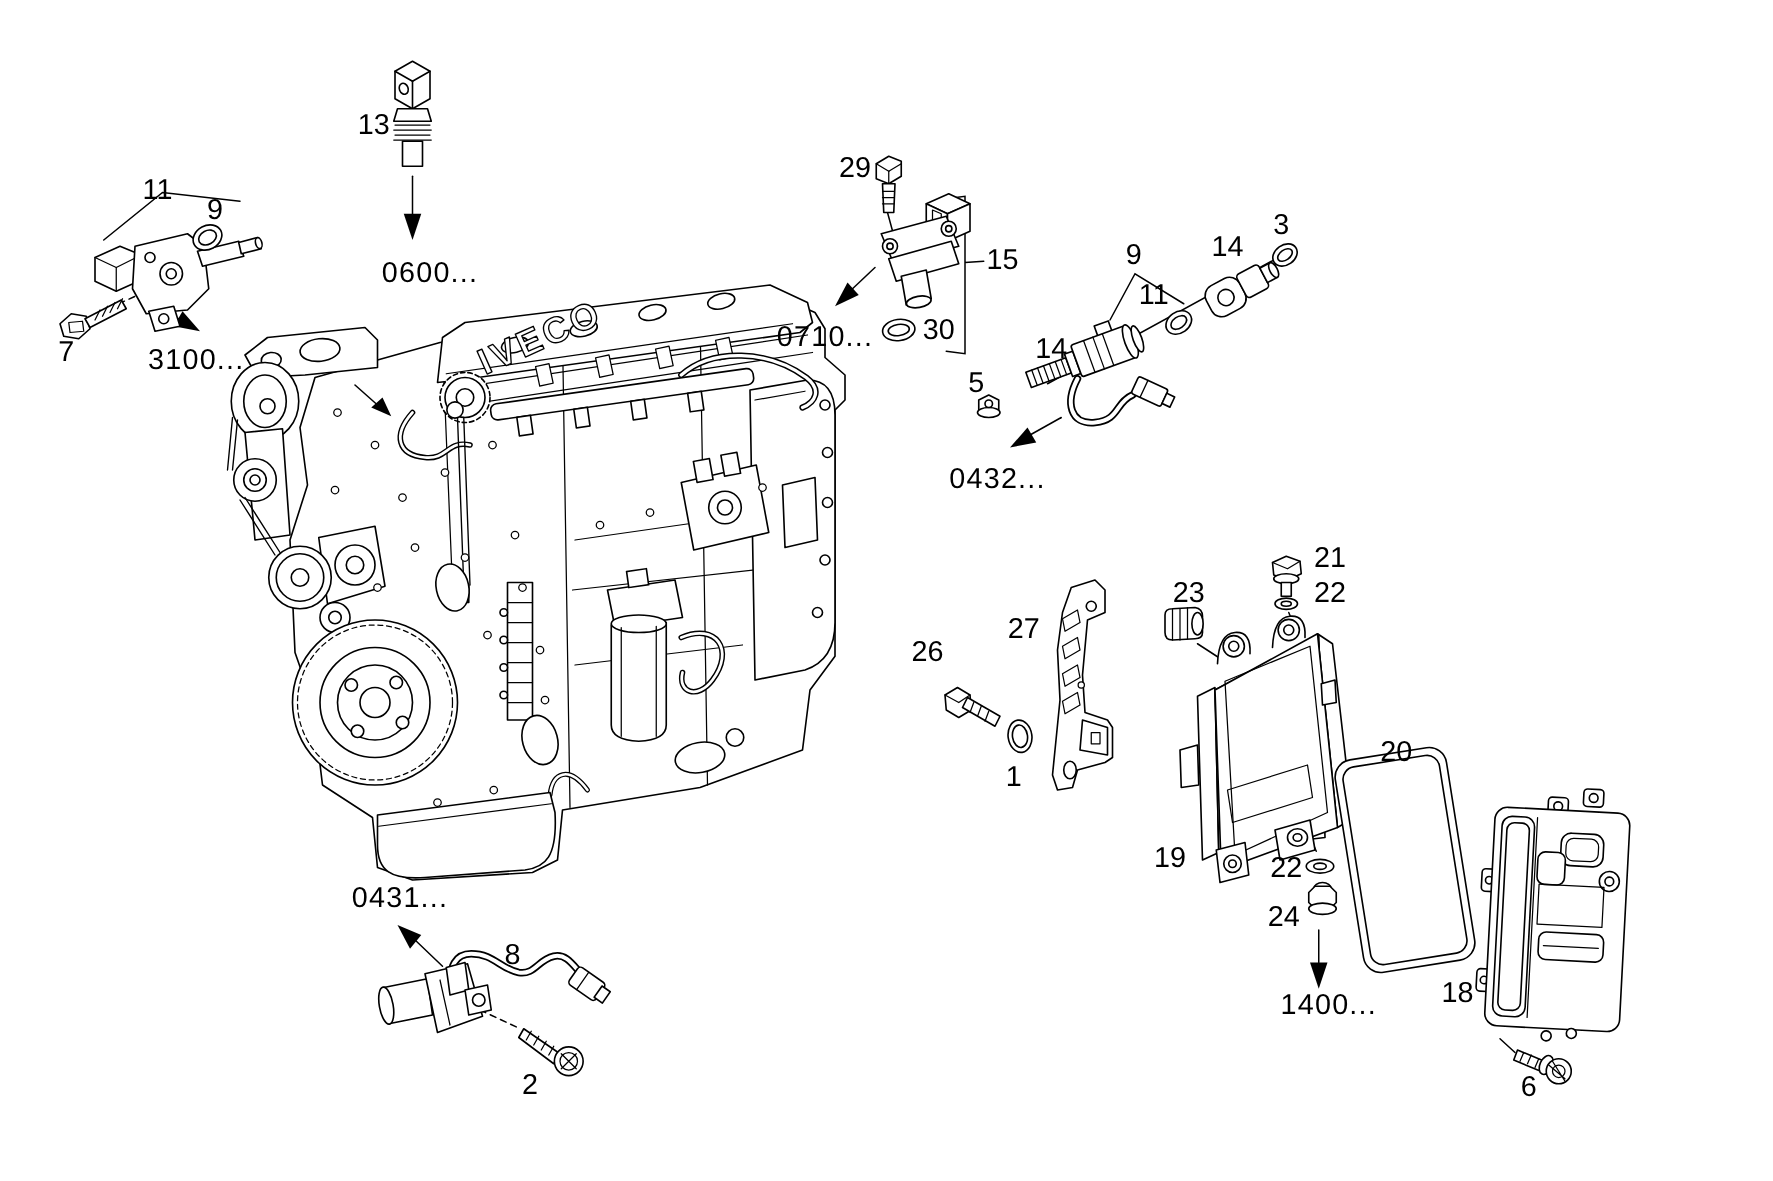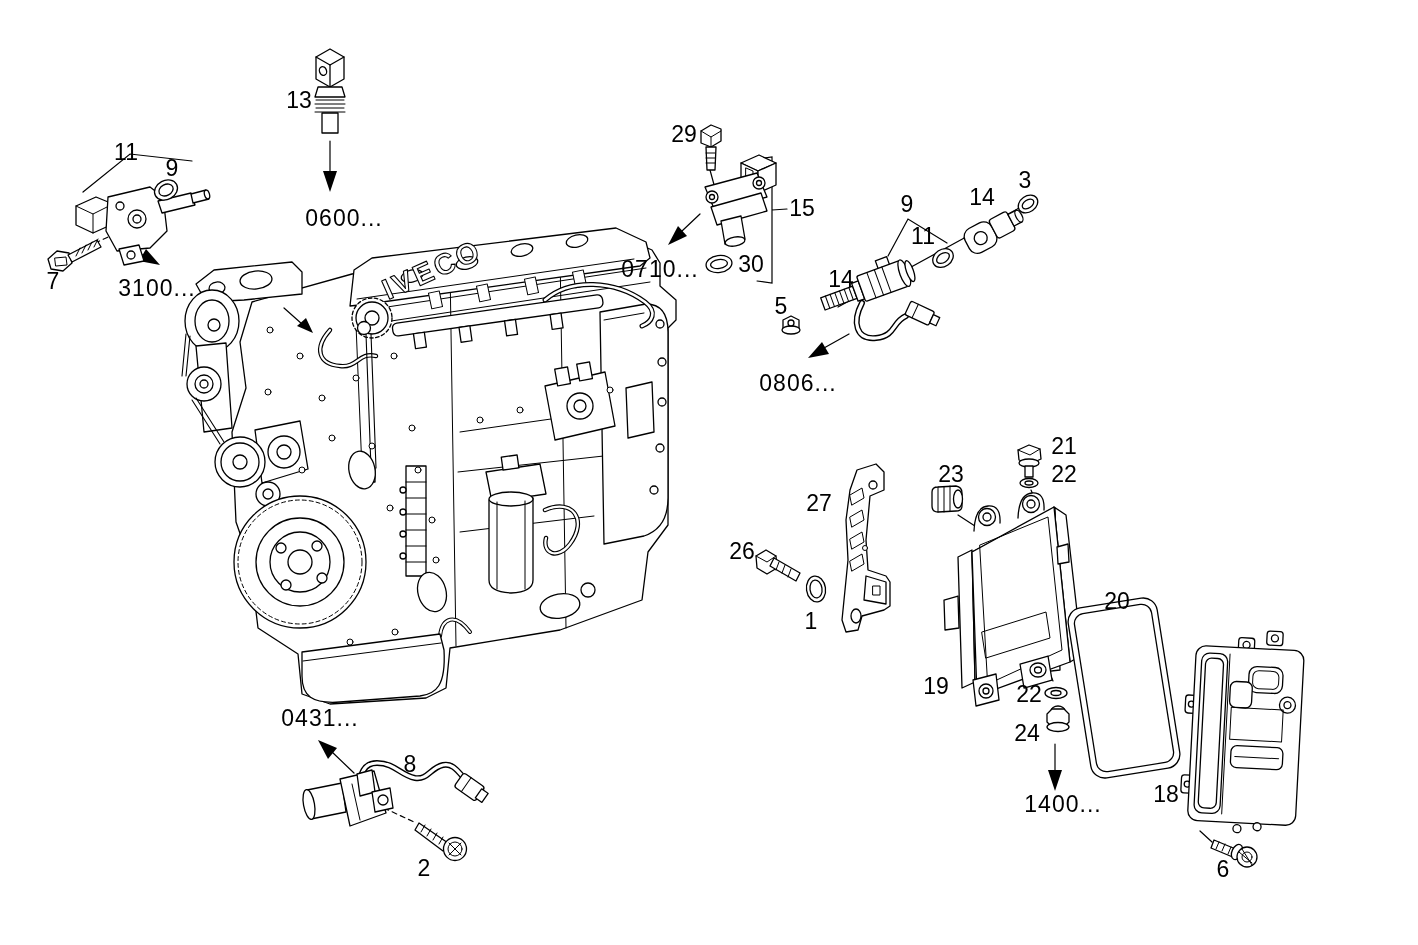--- a/index.html
+++ b/index.html
@@ -444,26 +444,26 @@
   <div class="callout" style="left:684px;top:134px">29</div>
   <div class="callout" style="left:802px;top:208px">15</div>
   <div class="refcode" style="left:660px;top:269px">0710...</div>
   <div class="callout" style="left:751px;top:264px">30</div>
   <div class="callout" style="left:907px;top:204px">9</div>
   <div class="callout" style="left:923px;top:236px">11</div>
   <div class="callout" style="left:982px;top:197px">14</div>
   <div class="callout" style="left:1025px;top:180px">3</div>
   <div class="callout" style="left:841px;top:279px">14</div>
   <div class="callout" style="left:781px;top:306px">5</div>
-  <div class="refcode" style="left:798px;top:383px">0806...</div>
+  <div class="refcode" style="left:798px;top:383px">0432...</div>
   <div class="callout" style="left:1064px;top:446px">21</div>
   <div class="callout" style="left:1064px;top:474px">22</div>
   <div class="callout" style="left:951px;top:474px">23</div>
   <div class="callout" style="left:819px;top:503px">27</div>
-  <div class="callout" style="left:742px;top:551px">26</div>
+  <div class="callout" style="left:742px;top:521px">26</div>
   <div class="callout" style="left:811px;top:621px">1</div>
   <div class="callout" style="left:936px;top:686px">19</div>
   <div class="callout" style="left:1029px;top:694px">22</div>
   <div class="callout" style="left:1027px;top:733px">24</div>
   <div class="callout" style="left:1117px;top:601px">20</div>
   <div class="refcode" style="left:1063px;top:804px">1400...</div>
   <div class="callout" style="left:1166px;top:794px">18</div>
   <div class="callout" style="left:1223px;top:869px">6</div>
   <div class="callout" style="left:410px;top:764px">8</div>
   <div class="callout" style="left:424px;top:868px">2</div>

